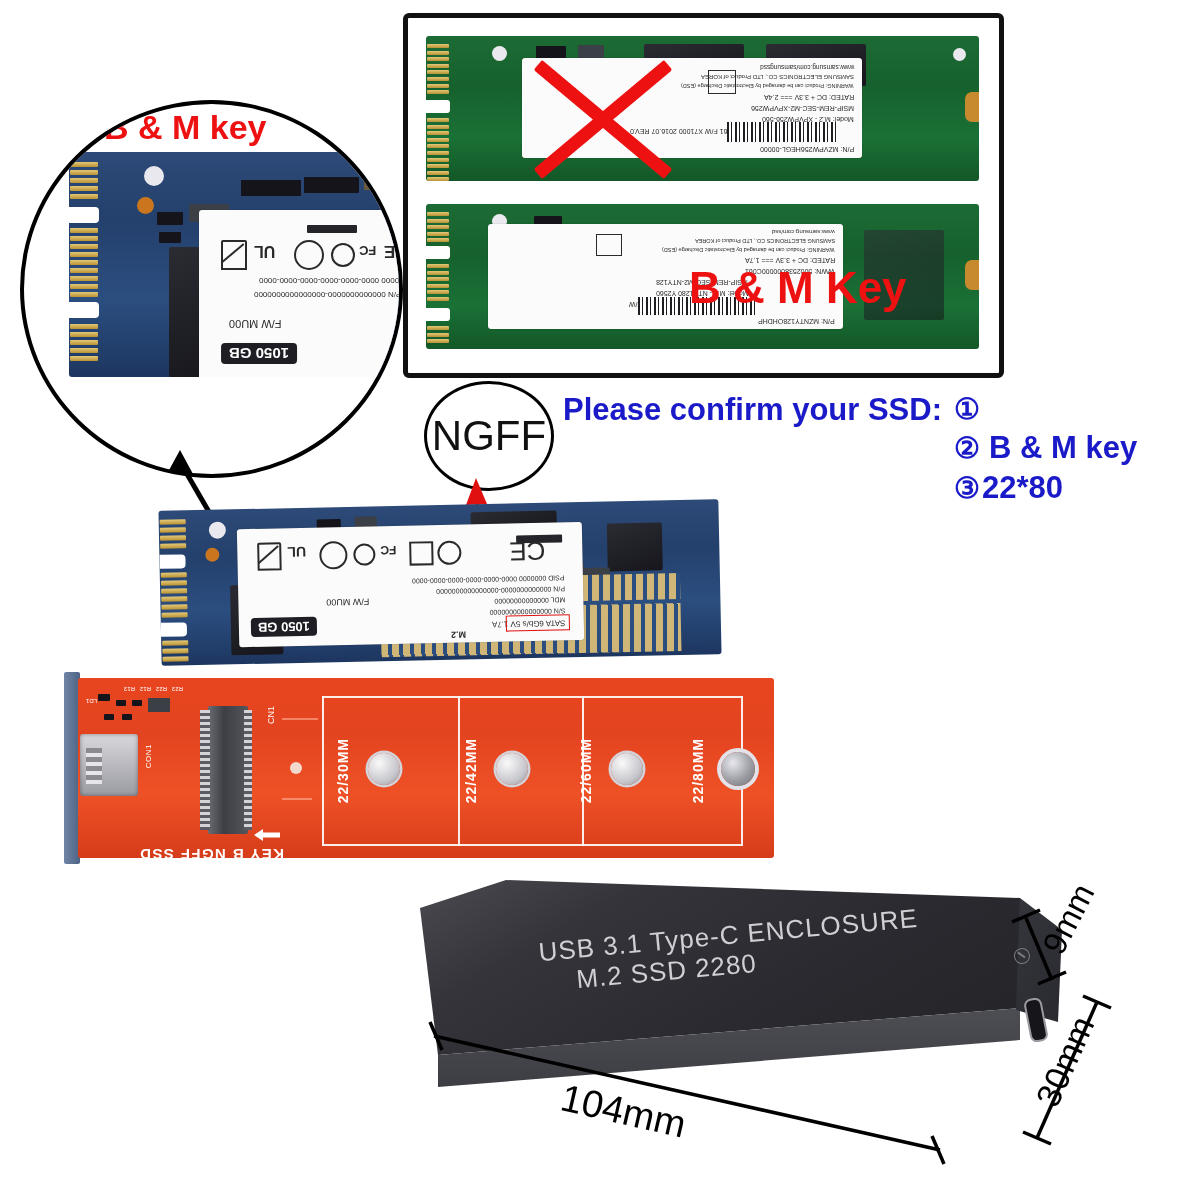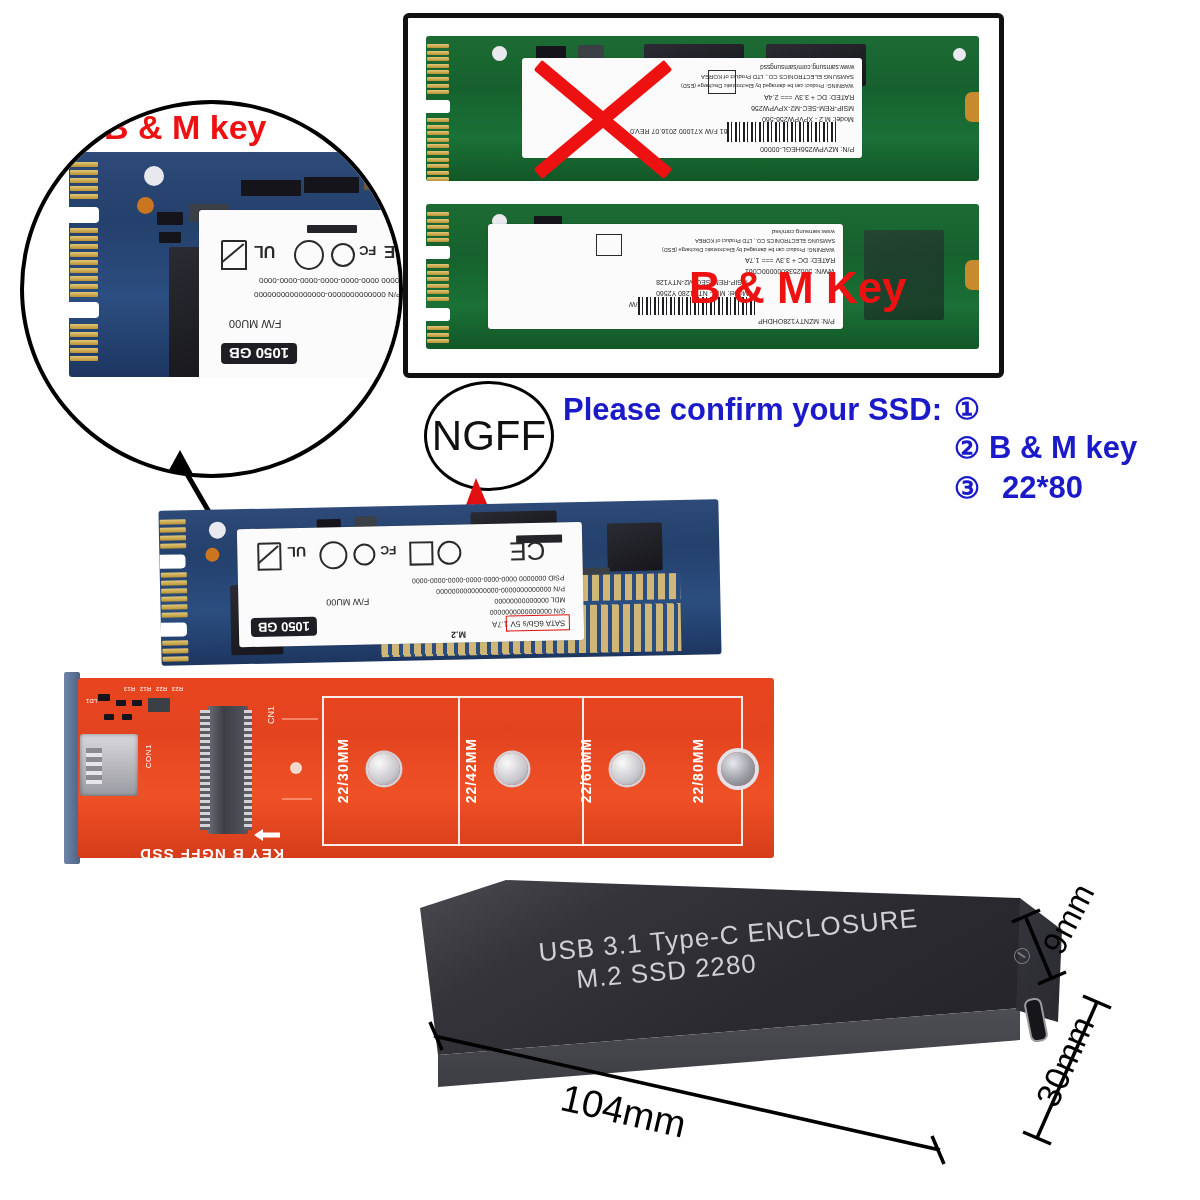--- a/index.html
+++ b/index.html
@@ -240,21 +240,21 @@
     <div style="margin-left:12px;">
       <div style="display:flex;align-items:center;">
         <span class="bluetxt" style="position:relative;font-size:29px;">①</span>
       </div>
       <div style="display:flex;align-items:center;margin-top:4px;">
         <span class="bluetxt" style="position:relative;font-size:29px;">②</span>
         <span class="bluetxt" style="position:relative;font-size:31px;margin-left:9px;">B &amp; M key</span>
       </div>
       <div style="display:flex;align-items:center;margin-top:4px;">
         <span class="bluetxt" style="position:relative;font-size:29px;">③</span>
-        <span class="bluetxt" style="position:relative;font-size:31px;margin-left:22px;">22*80</span>
+        <span class="bluetxt" style="position:relative;font-size:31px;margin-left:2px;">22*80</span>
       </div>
     </div>
   </div>
 </div>
 
 <div class="pcb pcb-blue" style="left:160px;top:505px;width:560px;height:155px;transform:rotate(-1.2deg);">
 
   <div class="fingers" style="left:1px;top:9px;flex-direction:column;gap:3px;">
     <i style="width:26px;height:5px;"></i>
       <i style="width:26px;height:5px;"></i>

